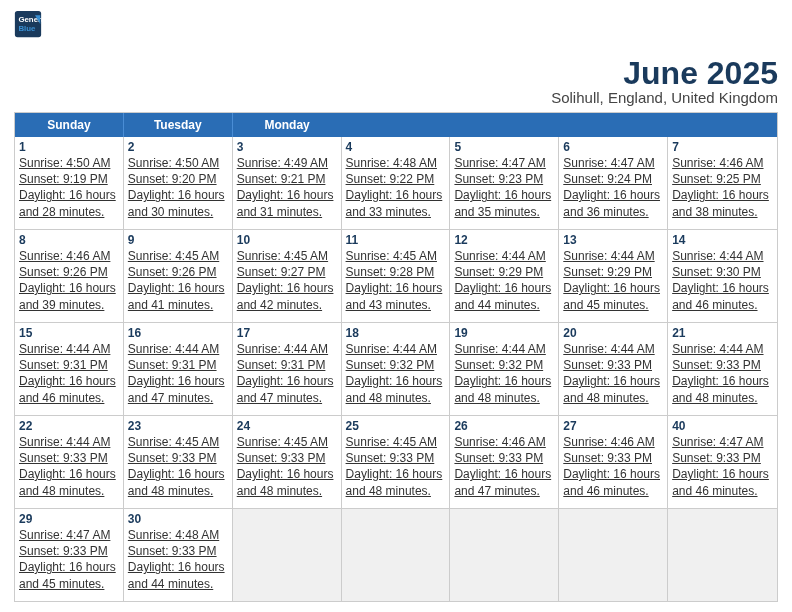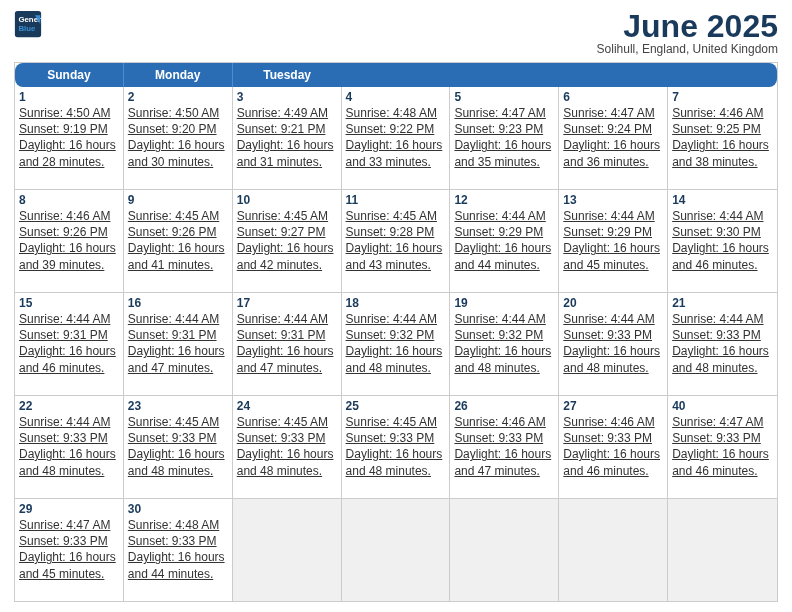--- a/index.html
+++ b/index.html
@@ -33,36 +33,36 @@
       height: 28px;
     }
     .title-section {
       text-align: right;
     }
     .month-title {
       font-size: 32px;
       font-weight: bold;
       color: #1a3a5c;
       line-height: 1;
+      margin-top: 47px;
     }
     .subtitle {
-      font-size: 12px;
+      font-size: 15px;
       color: #444;
     }
     .calendar {
       flex: 1;
       display: flex;
       flex-direction: column;
       border: 1px solid #ccc;
     }
     .cal-header-row {
       display: grid;
       grid-template-columns: repeat(7, 1fr);
       background: #2a6db5;
-      border-radius: 8px;
     }
     .cal-header-cell {
       color: #fff;
       font-weight: bold;
       font-size: 12px;
       text-align: center;
       padding: 5px 2px;
       border-right: 1px solid #4a8dd5;
     }
     .cal-header-cell:last-child { border-right: none; }
@@ -117,22 +117,22 @@
     </div>
     <div class="title-section">
       <div class="month-title">June 2025</div>
       <div class="subtitle">Solihull, England, United Kingdom</div>
     </div>
   </div>
 
   <div class="calendar">
     <div class="cal-header-row">
       <div class="cal-header-cell">Sunday</div>
+      <div class="cal-header-cell">Tuesday</div>
       <div class="cal-header-cell">Monday</div>
-      <div class="cal-header-cell">Tuesday</div>
     </div>
     <div class="cal-body" id="cal-body">
     <div class="cal-row">
           <div class="cal-cell"><span class="day-num">1</span><span class="cell-text">Sunrise: 4:50 AM<br>Sunset: 9:19 PM<br>Daylight: 16 hours<br>and 28 minutes.</span></div>
           <div class="cal-cell"><span class="day-num">2</span><span class="cell-text">Sunrise: 4:50 AM<br>Sunset: 9:20 PM<br>Daylight: 16 hours<br>and 30 minutes.</span></div>
           <div class="cal-cell"><span class="day-num">3</span><span class="cell-text">Sunrise: 4:49 AM<br>Sunset: 9:21 PM<br>Daylight: 16 hours<br>and 31 minutes.</span></div>
           <div class="cal-cell"><span class="day-num">4</span><span class="cell-text">Sunrise: 4:48 AM<br>Sunset: 9:22 PM<br>Daylight: 16 hours<br>and 33 minutes.</span></div>
           <div class="cal-cell"><span class="day-num">5</span><span class="cell-text">Sunrise: 4:47 AM<br>Sunset: 9:23 PM<br>Daylight: 16 hours<br>and 35 minutes.</span></div>
           <div class="cal-cell"><span class="day-num">6</span><span class="cell-text">Sunrise: 4:47 AM<br>Sunset: 9:24 PM<br>Daylight: 16 hours<br>and 36 minutes.</span></div>
           <div class="cal-cell"><span class="day-num">7</span><span class="cell-text">Sunrise: 4:46 AM<br>Sunset: 9:25 PM<br>Daylight: 16 hours<br>and 38 minutes.</span></div>

